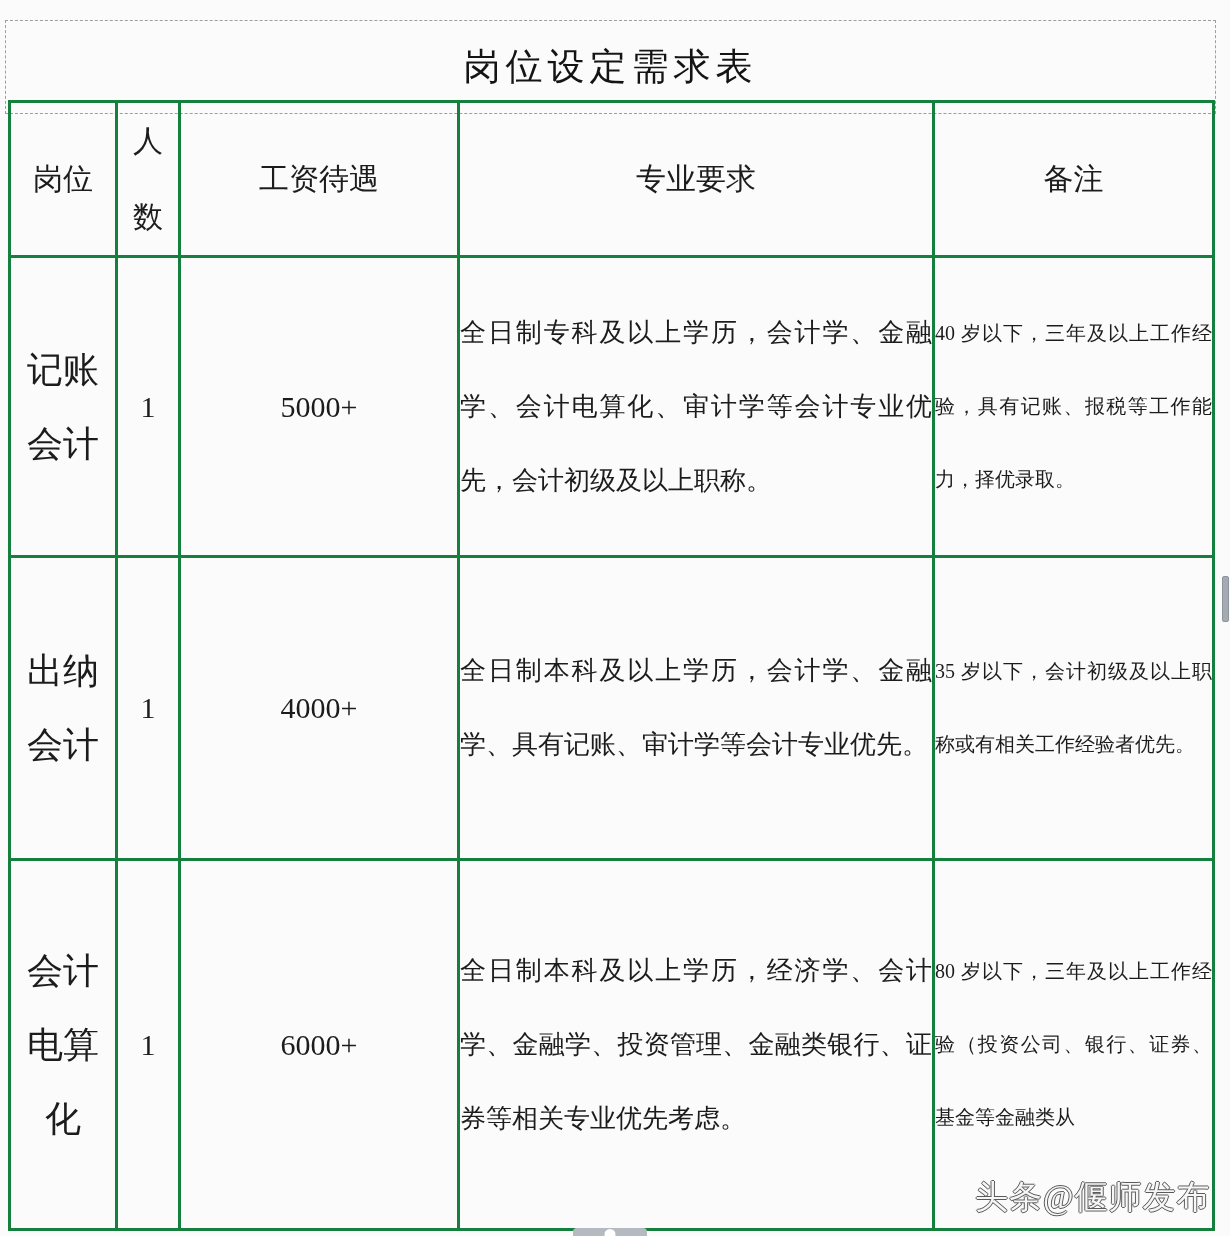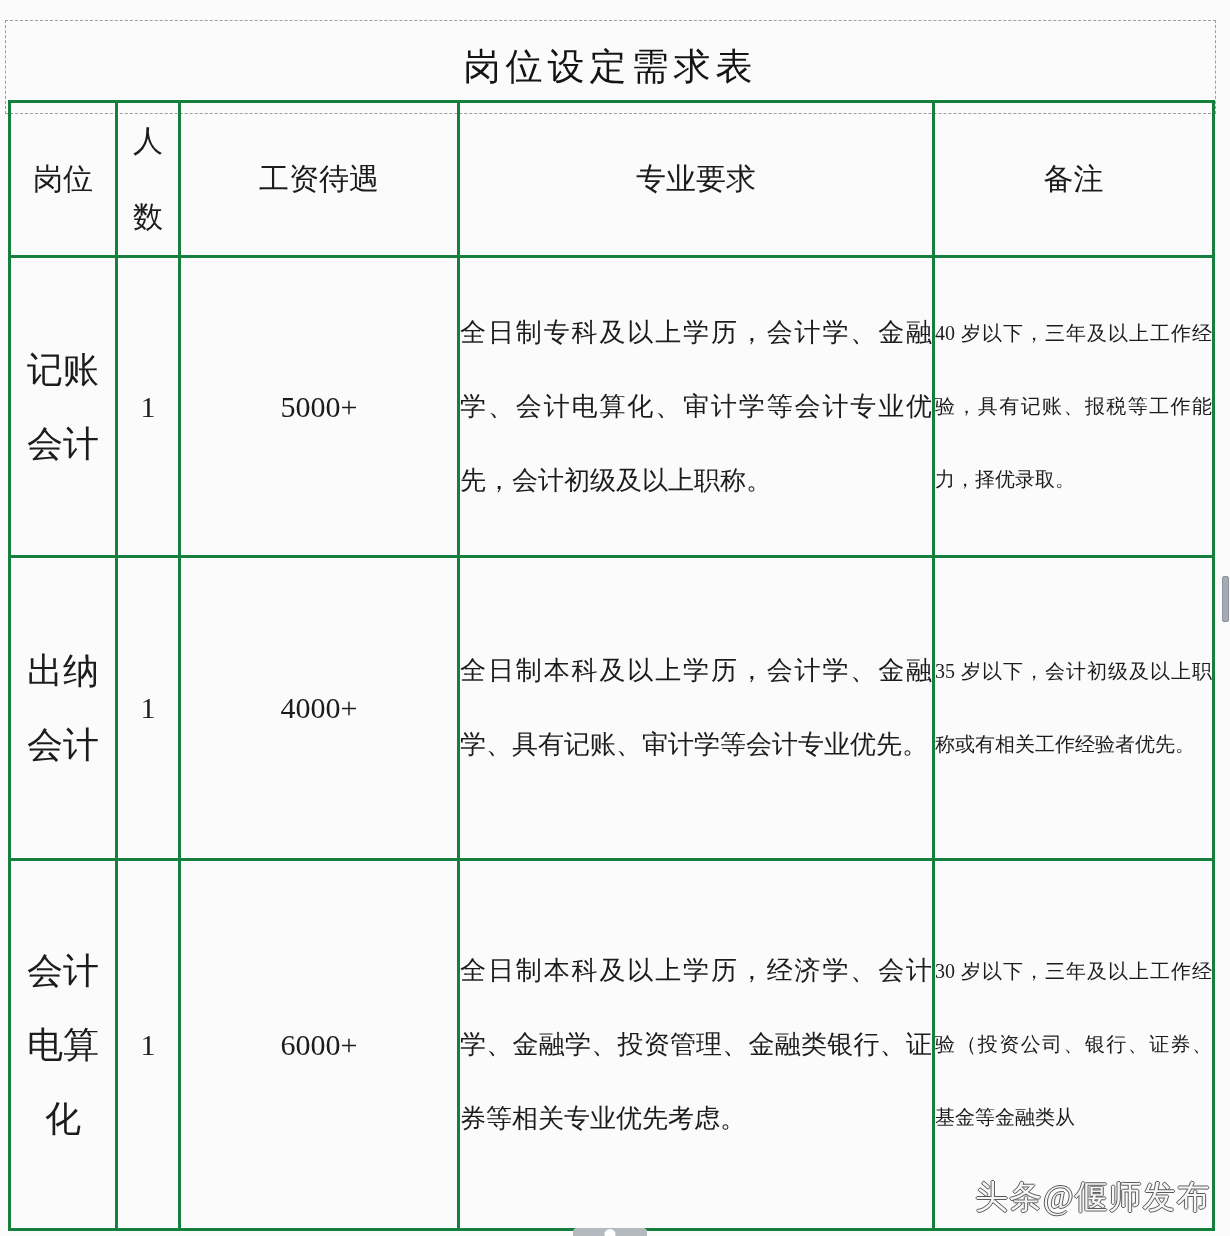--- a/index.html
+++ b/index.html
@@ -134,21 +134,21 @@
         <td class="c-req">全日制本科及以上学历，会计学、金融学、具有记账、审计学等会计专业优先。</td>
         <td class="c-rem">35 岁以下，会计初级及以上职称或有相关工作经验者优先。</td>
       </tr>
       <tr style="height:370px">
         <td class="c-position">
           <div class="stack">会计电算化</div>
         </td>
         <td class="c-center">1</td>
         <td class="c-center">6000+</td>
         <td class="c-req">全日制本科及以上学历，经济学、会计学、金融学、投资管理、金融类银行、证券等相关专业优先考虑。</td>
-        <td class="c-rem">30 岁以下，三年及以上工作经验（投资公司、银行、证券、基金等金融类从</td>
+        <td class="c-rem">80 岁以下，三年及以上工作经验（投资公司、银行、证券、基金等金融类从</td>
       </tr>
     </tbody>
   </table>
 
   <div class="watermark">头条@偃师发布</div>
 
   <div class="scroll-thumb"></div>
 
   <div class="bottom-handle">
     <span class="dot"></span>

